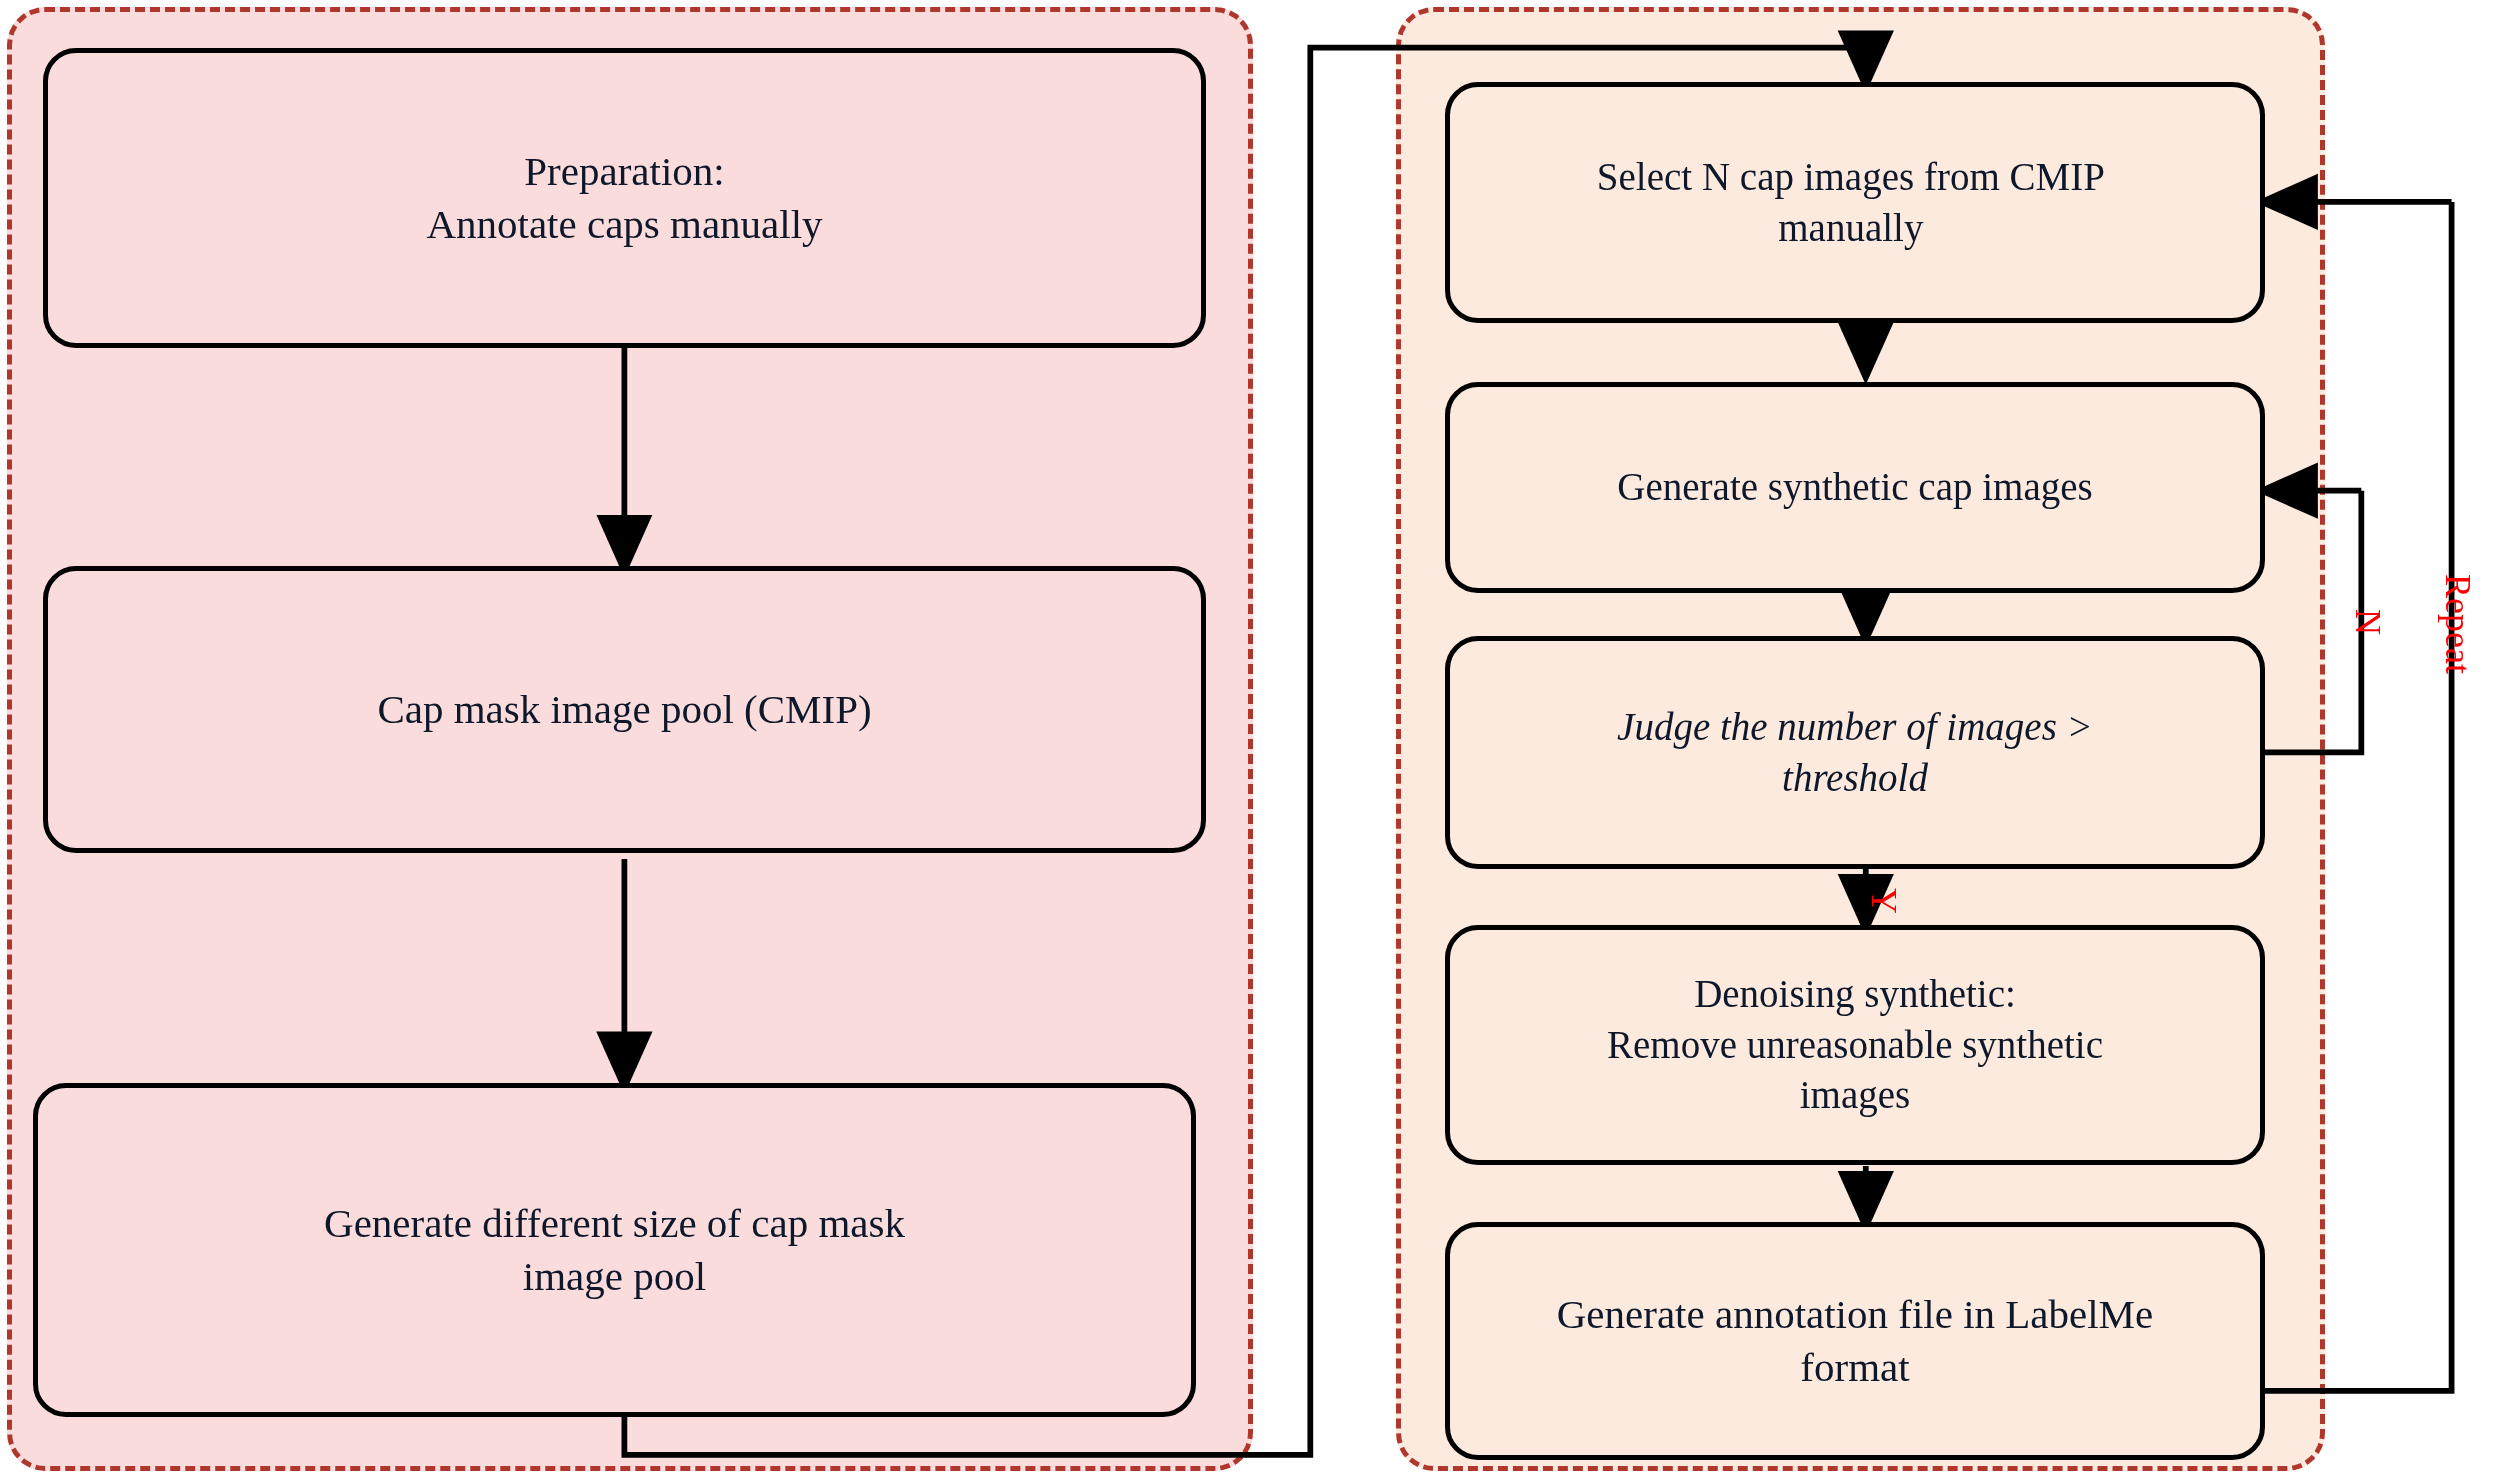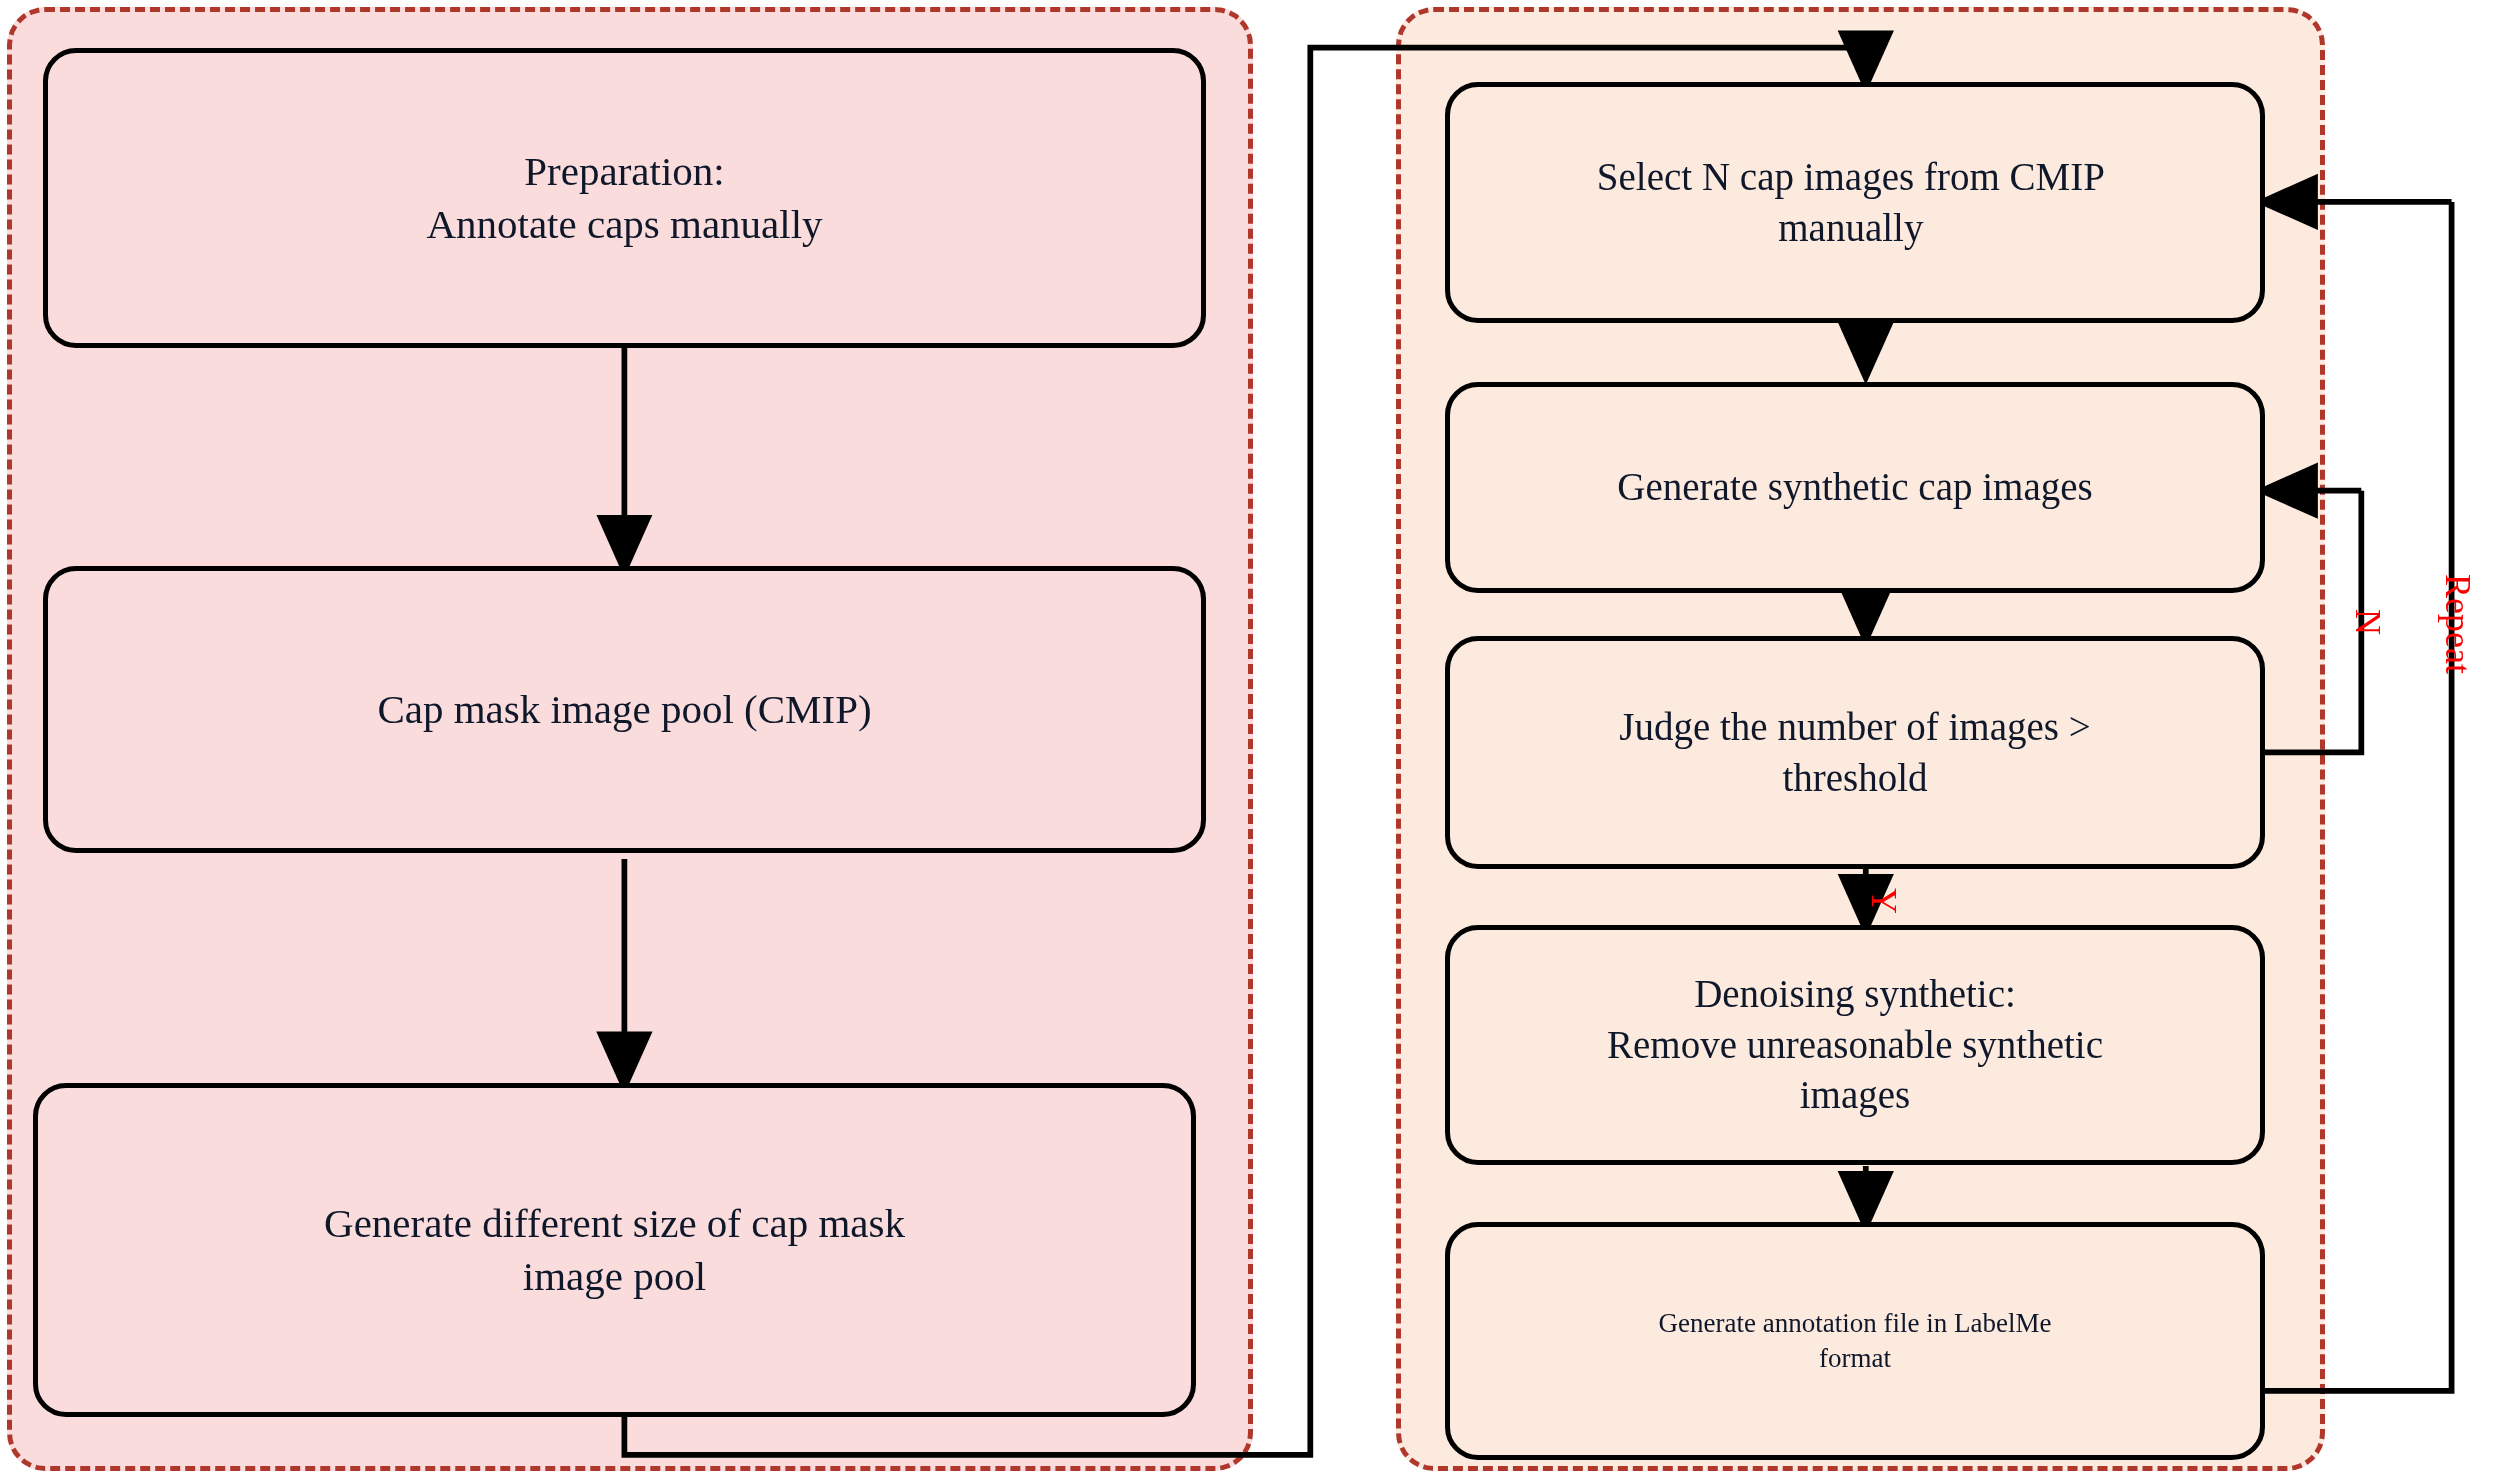--- a/index.html
+++ b/index.html
@@ -143,36 +143,36 @@
       <span>manually</span>
     </span>
   </div>
 
   <div class="node peach" style="left:1445px; top:373px; width:820px; height:211px; font-size:39px;margin-top:9px;">
     <span class="lbl">
       <span>Generate synthetic cap images</span>
     </span>
   </div>
 
-  <div class="node peach" style="left:1445px; top:636px; width:820px; height:233px; font-size:39px;">
+  <div class="node peach" style="left:1445px; top:636px; width:820px; height:233px; font-size:39px;font-style:italic;">
     <span class="lbl">
       <span>Judge the number of images &gt;</span><br>
       <span>threshold</span>
     </span>
   </div>
 
   <div class="node peach" style="left:1445px; top:925px; width:820px; height:240px; font-size:39px;">
     <span class="lbl">
       <span>Denoising synthetic:</span><br>
       <span>Remove unreasonable synthetic</span><br>
       <span>images</span>
     </span>
   </div>
 
-  <div class="node peach" style="left:1445px; top:1222px; width:820px; height:238px; font-size:27px;">
+  <div class="node peach" style="left:1445px; top:1222px; width:820px; height:238px; font-size:41px;">
     <span class="lbl">
       <span>Generate annotation file in LabelMe</span><br>
       <span>format</span>
     </span>
   </div>
 
   <span class="edgelabel rot" style="left:1902px; top:888px;">Y</span>
 
   <span class="edgelabel rot" style="left:2386px; top:609px;">N</span>
 

